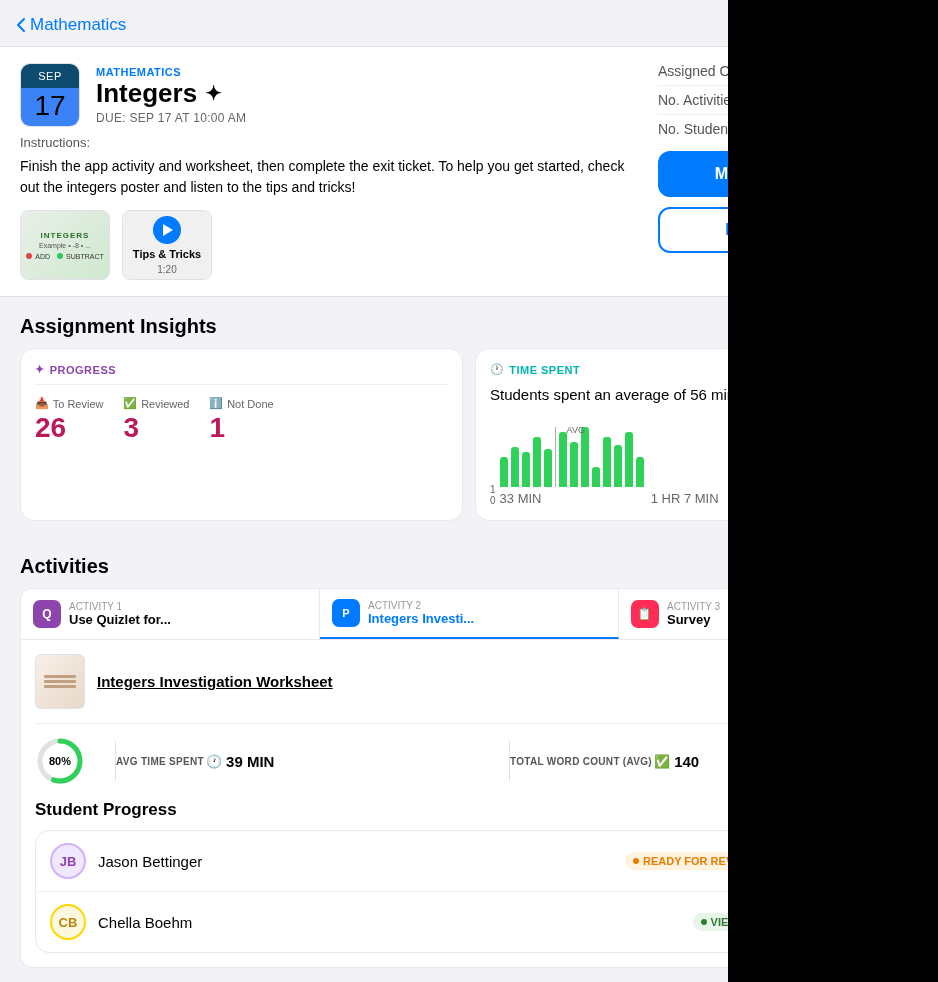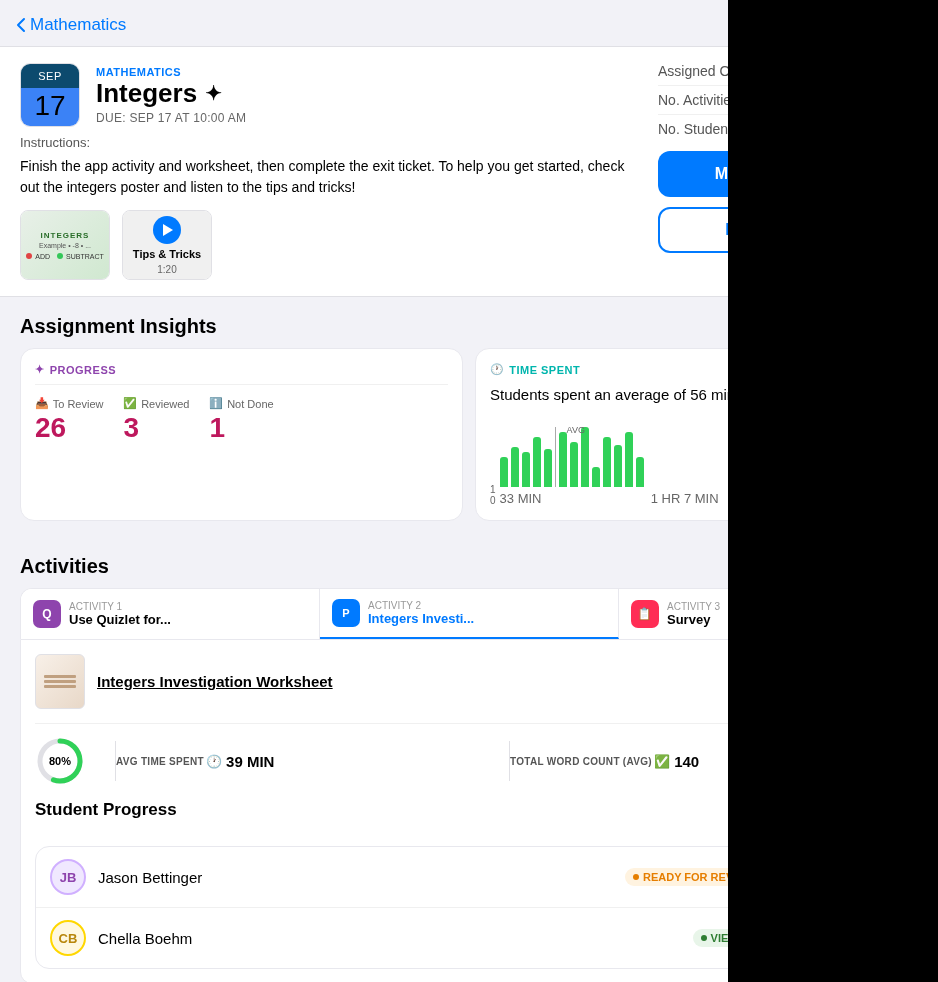--- a/index.html
+++ b/index.html
@@ -513,21 +513,21 @@
     }
 
     
     .student-progress-section {
       padding: 0 20px 20px;
     }
     .progress-header {
       display: flex;
       align-items: center;
       justify-content: space-between;
-      margin-bottom: 26px;
+      margin-bottom: 10px;
       text-align: right;
     }
     .progress-title {
       font-size: 17px;
       font-weight: 700;
       color: #000;
     }
     .word-count-link {
       color: #007aff;
       font-size: 14px;

